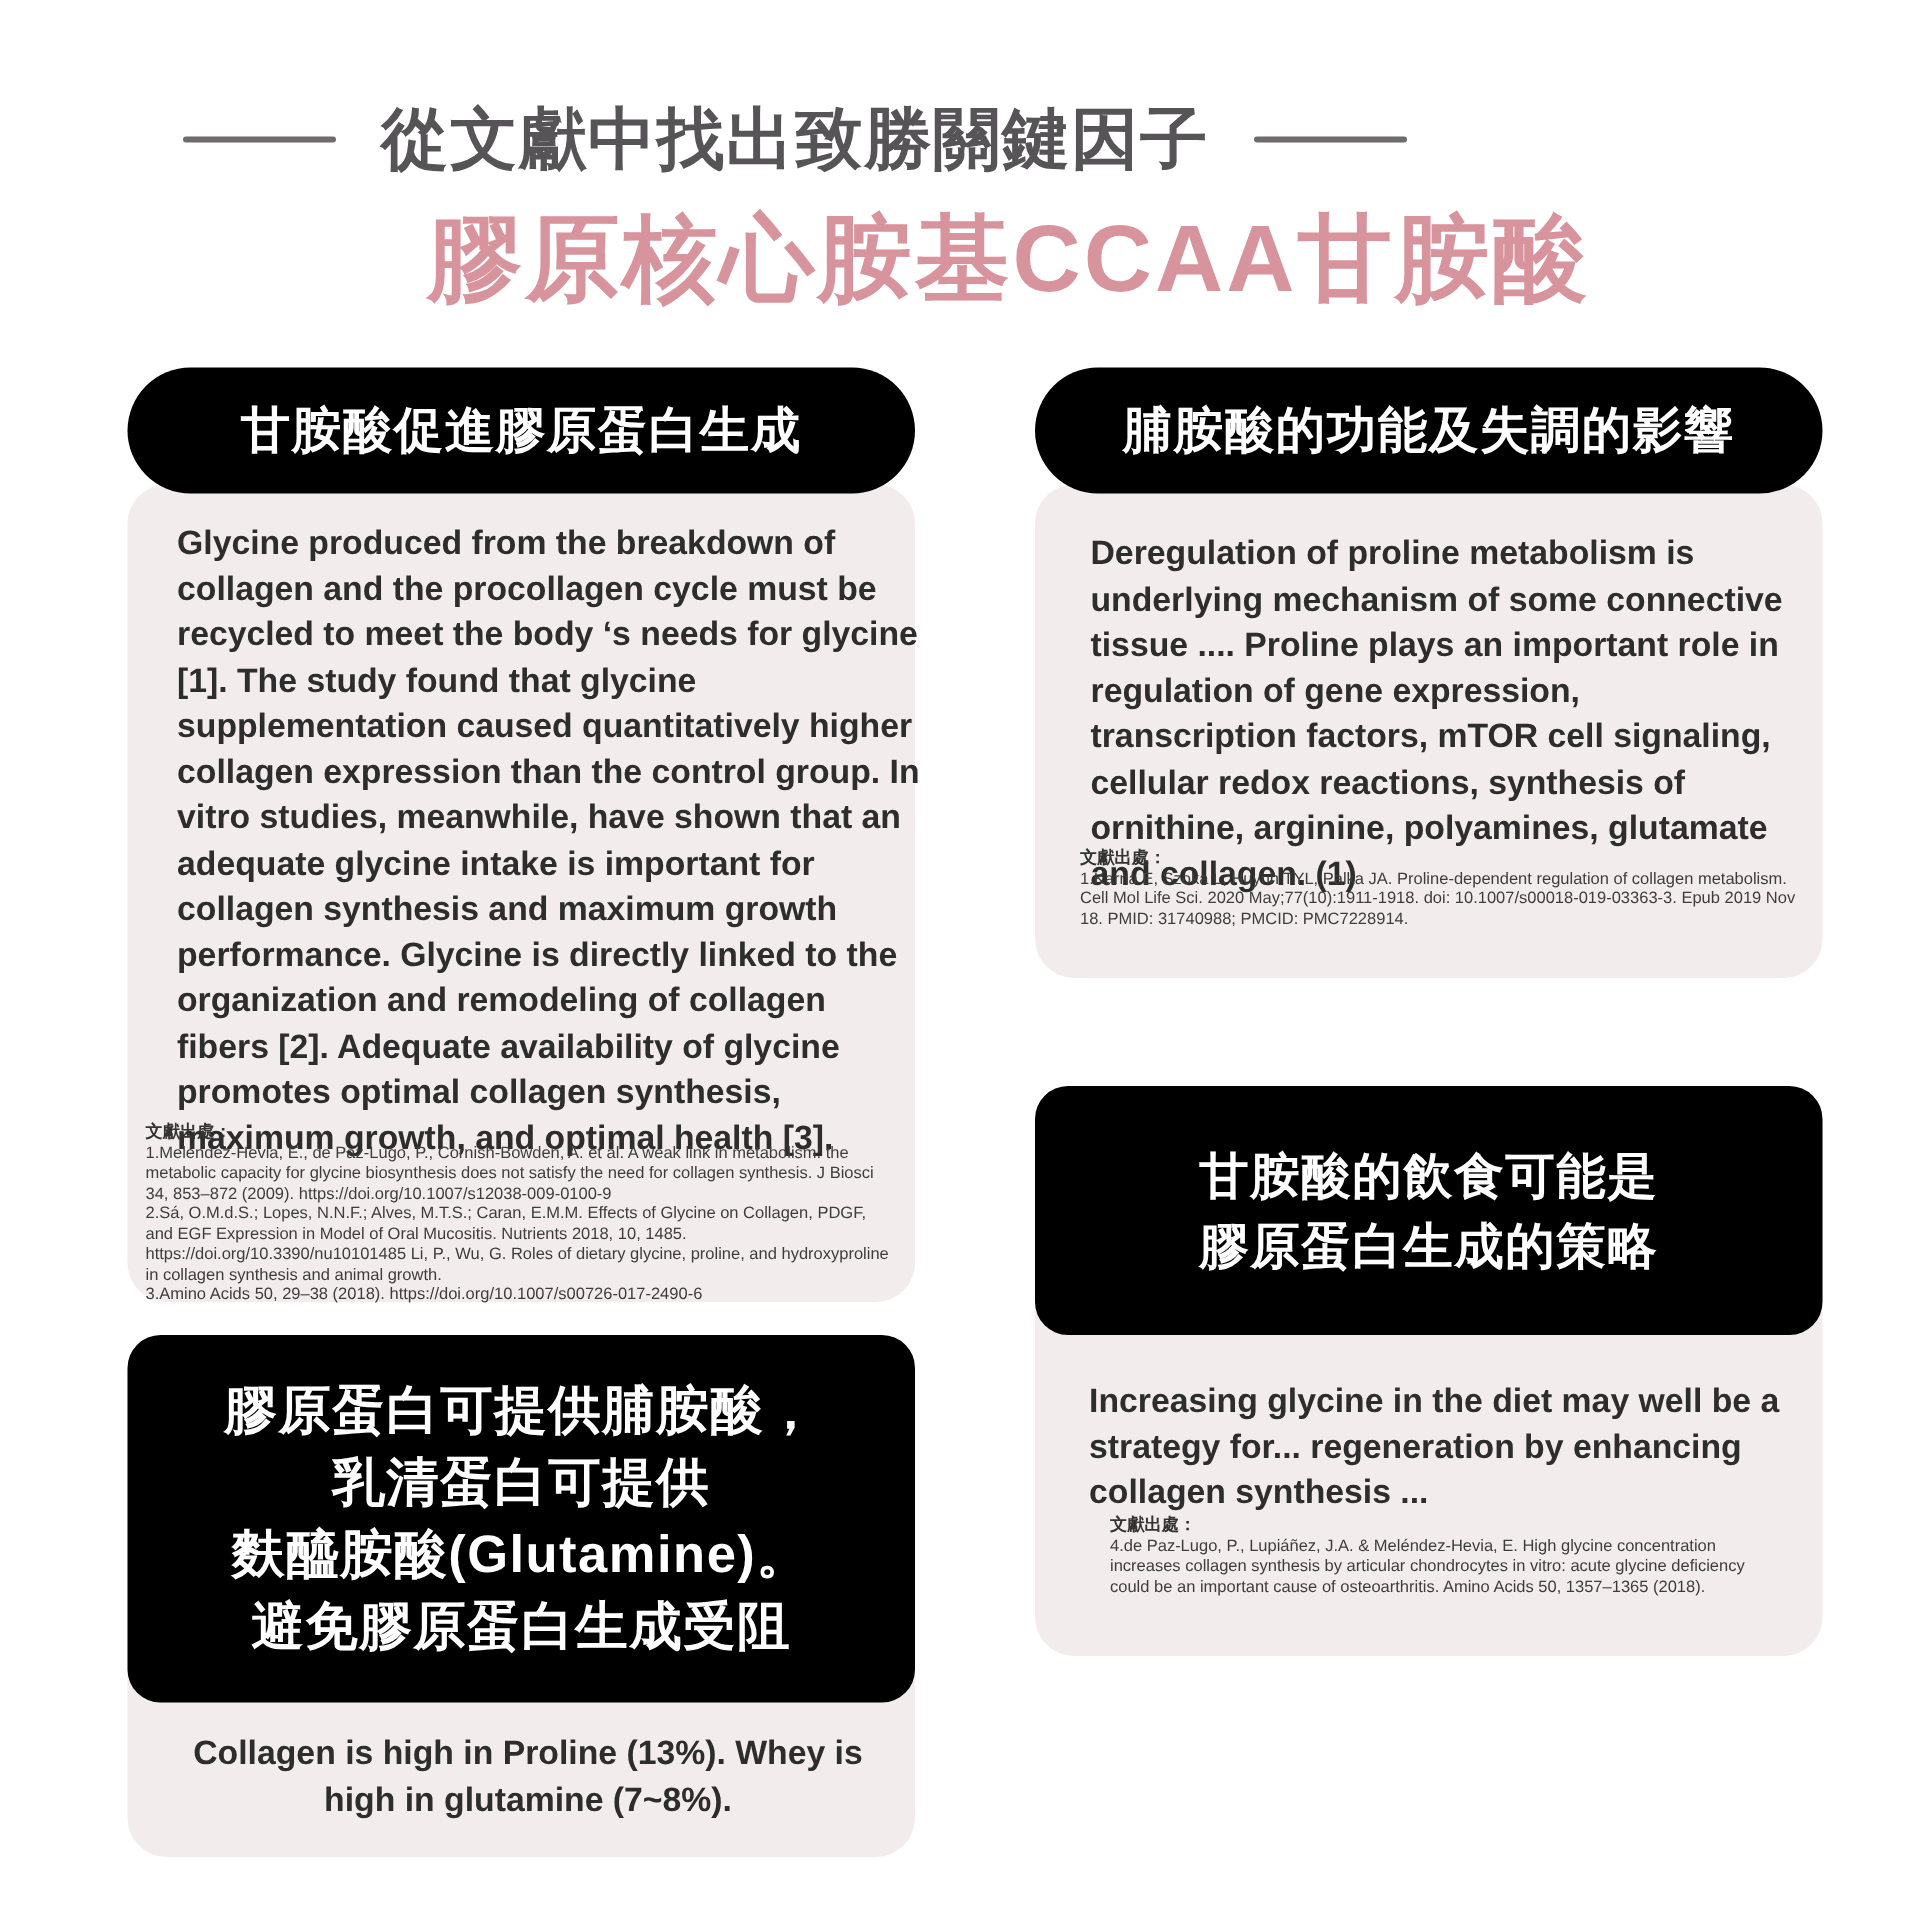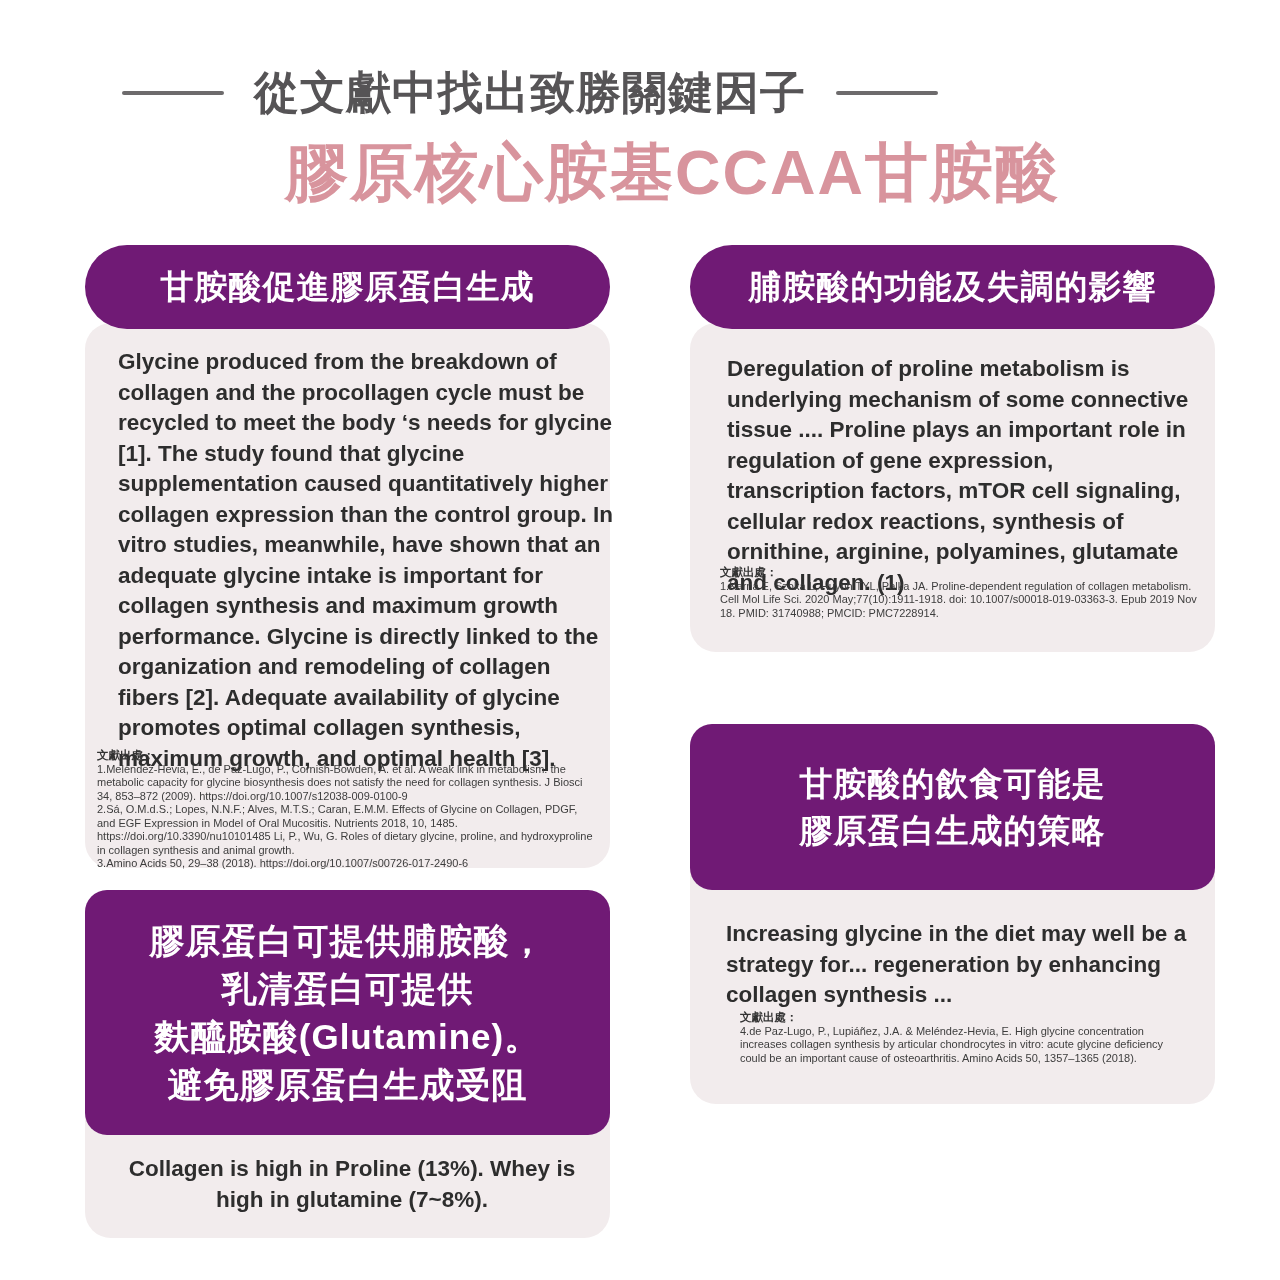--- a/index.html
+++ b/index.html
@@ -26,21 +26,21 @@
     position: absolute; top: 110px; left: 0; width: 100%;
     text-align: right; font-size: 63px; font-weight: bold;
     color: #d8949d; letter-spacing: 2px; white-space: nowrap;
   }
 
   
   .card-body {
     position: absolute; background: #f2eced; border-radius: 26px;
   }
   .card-header {
-    position: absolute; background: #701a75; color: #ffffff;
+    position: absolute; background: #000000; color: #ffffff;
     font-weight: bold; text-align: center;
     display: flex; align-items: center; justify-content: center;
   }
   .pill { border-radius: 42px; height: 84px; font-size: 33px; letter-spacing: 1px; }
   .block { border-radius: 22px; white-space: pre-line; letter-spacing: 1px; }
 
   .body-text {
     position: absolute; color: #2d2d2d; font-size: 22.5px;
     line-height: 30.5px; font-weight: 600; text-align: left;
   }

